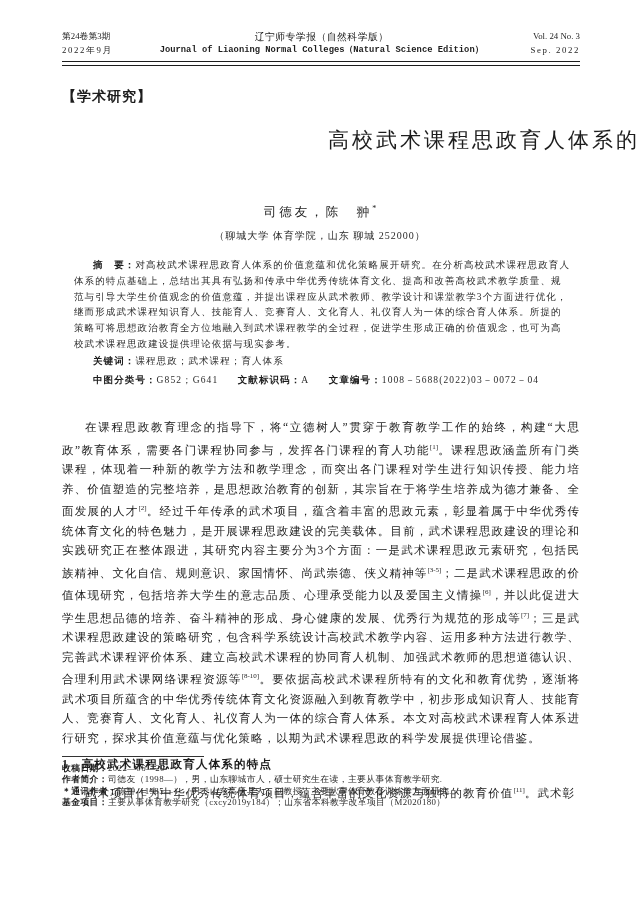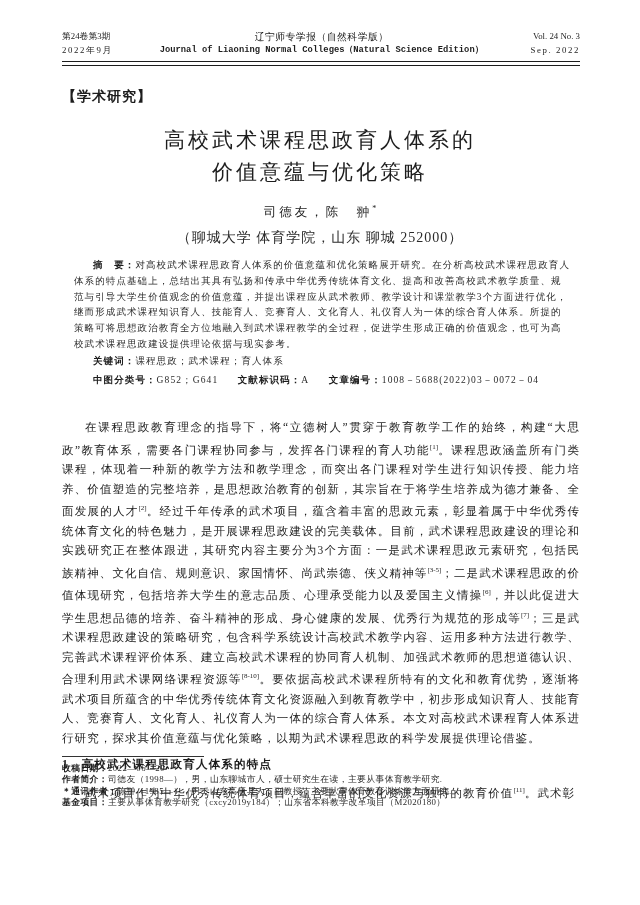--- a/index.html
+++ b/index.html
@@ -42,39 +42,39 @@
     top: 88px; left: 62px;
     font-weight: bold;
     font-size: 14px;
     letter-spacing: 1px;
   }
   
   .title {
     position: absolute;
     top: 124px; left: 0; right: 0;
     margin: 0;
-    text-align: center;
+    text-align: right;
     font-size: 21px;
     line-height: 32px;
     font-weight: 500;
     letter-spacing: 3px;
   }
   .authors {
     position: absolute;
     top: 204px; left: 0; right: 0;
     text-align: center;
     font-size: 12.5px;
     letter-spacing: 3px;
   }
   .authors sup { font-size: 8px; letter-spacing: 0; }
   .affiliation {
     position: absolute;
     top: 229px; left: 0; right: 0;
     text-align: center;
-    font-size: 14px;
+    font-size: 10px;
     letter-spacing: 1px;
     color: #2a2a2a;
   }
   
   .frontmatter {
     position: absolute;
     top: 258px; left: 74px; right: 68px;
     font-size: 9.5px;
     line-height: 15.8px;
     letter-spacing: 1.1px;
@@ -137,21 +137,21 @@
     <div class="h-right">
       <div>Vol. 24 No. 3</div>
       <div class="spaced">Sep. 2022</div>
     </div>
   </div>
 
   <div class="double-rule"></div>
 
   <div class="section-tag">【学术研究】</div>
 
-  <h1 class="title"><span>高校武术课程思政育人体系的</span><br><span>价值意蕴与优化策略</span></h1>
+  <h1 class="title"><span>高校武术课程思政育人体系的</span><br></h1>
 
   <div class="authors"><span>司德友，陈　翀</span><sup>*</sup></div>
 
   <div class="affiliation">（聊城大学 体育学院，山东 聊城 252000）</div>
 
   <div class="frontmatter">
     <p class="abstract"><b class="lbl">摘　要：</b><span>对高校武术课程思政育人体系的价值意蕴和优化策略展开研究。在分析高校武术课程思政育人体系的特点基础上，总结出其具有弘扬和传承中华优秀传统体育文化、提高和改善高校武术教学质量、规范与引导大学生价值观念的价值意蕴，并提出课程应从武术教师、教学设计和课堂教学3个方面进行优化，继而形成武术课程知识育人、技能育人、竞赛育人、文化育人、礼仪育人为一体的综合育人体系。所提的策略可将思想政治教育全方位地融入到武术课程教学的全过程，促进学生形成正确的价值观念，也可为高校武术课程思政建设提供理论依据与现实参考。</span></p>
     <p class="keywords"><b class="lbl">关键词：</b><span>课程思政；武术课程；育人体系</span></p>
     <p class="clc">
       <span class="grp"><b>中图分类号：</b><span>G852；G641</span></span>

